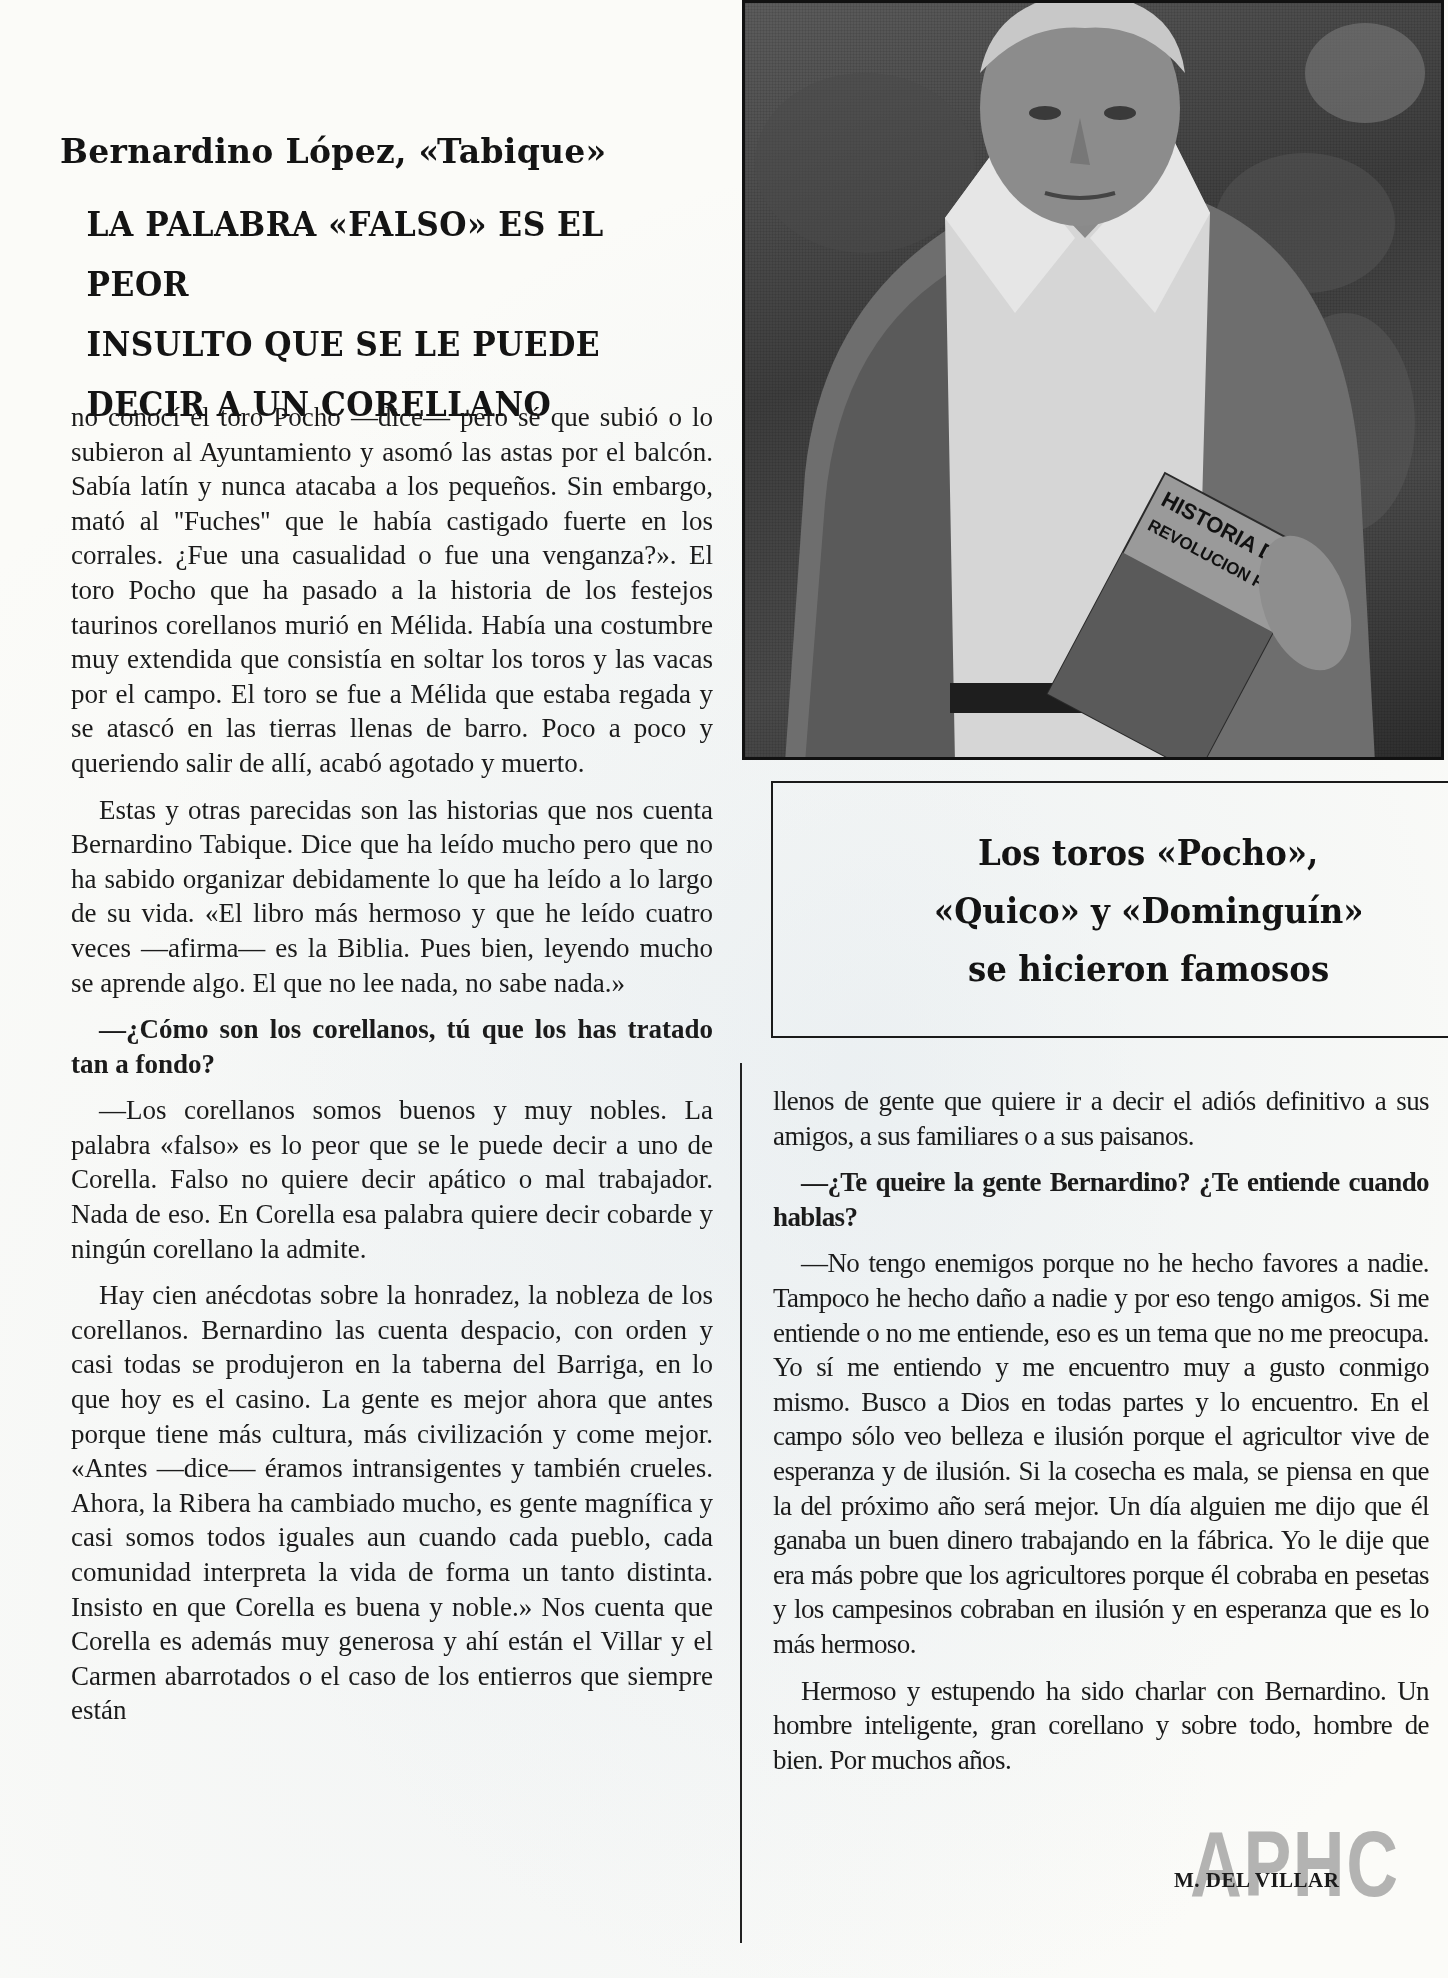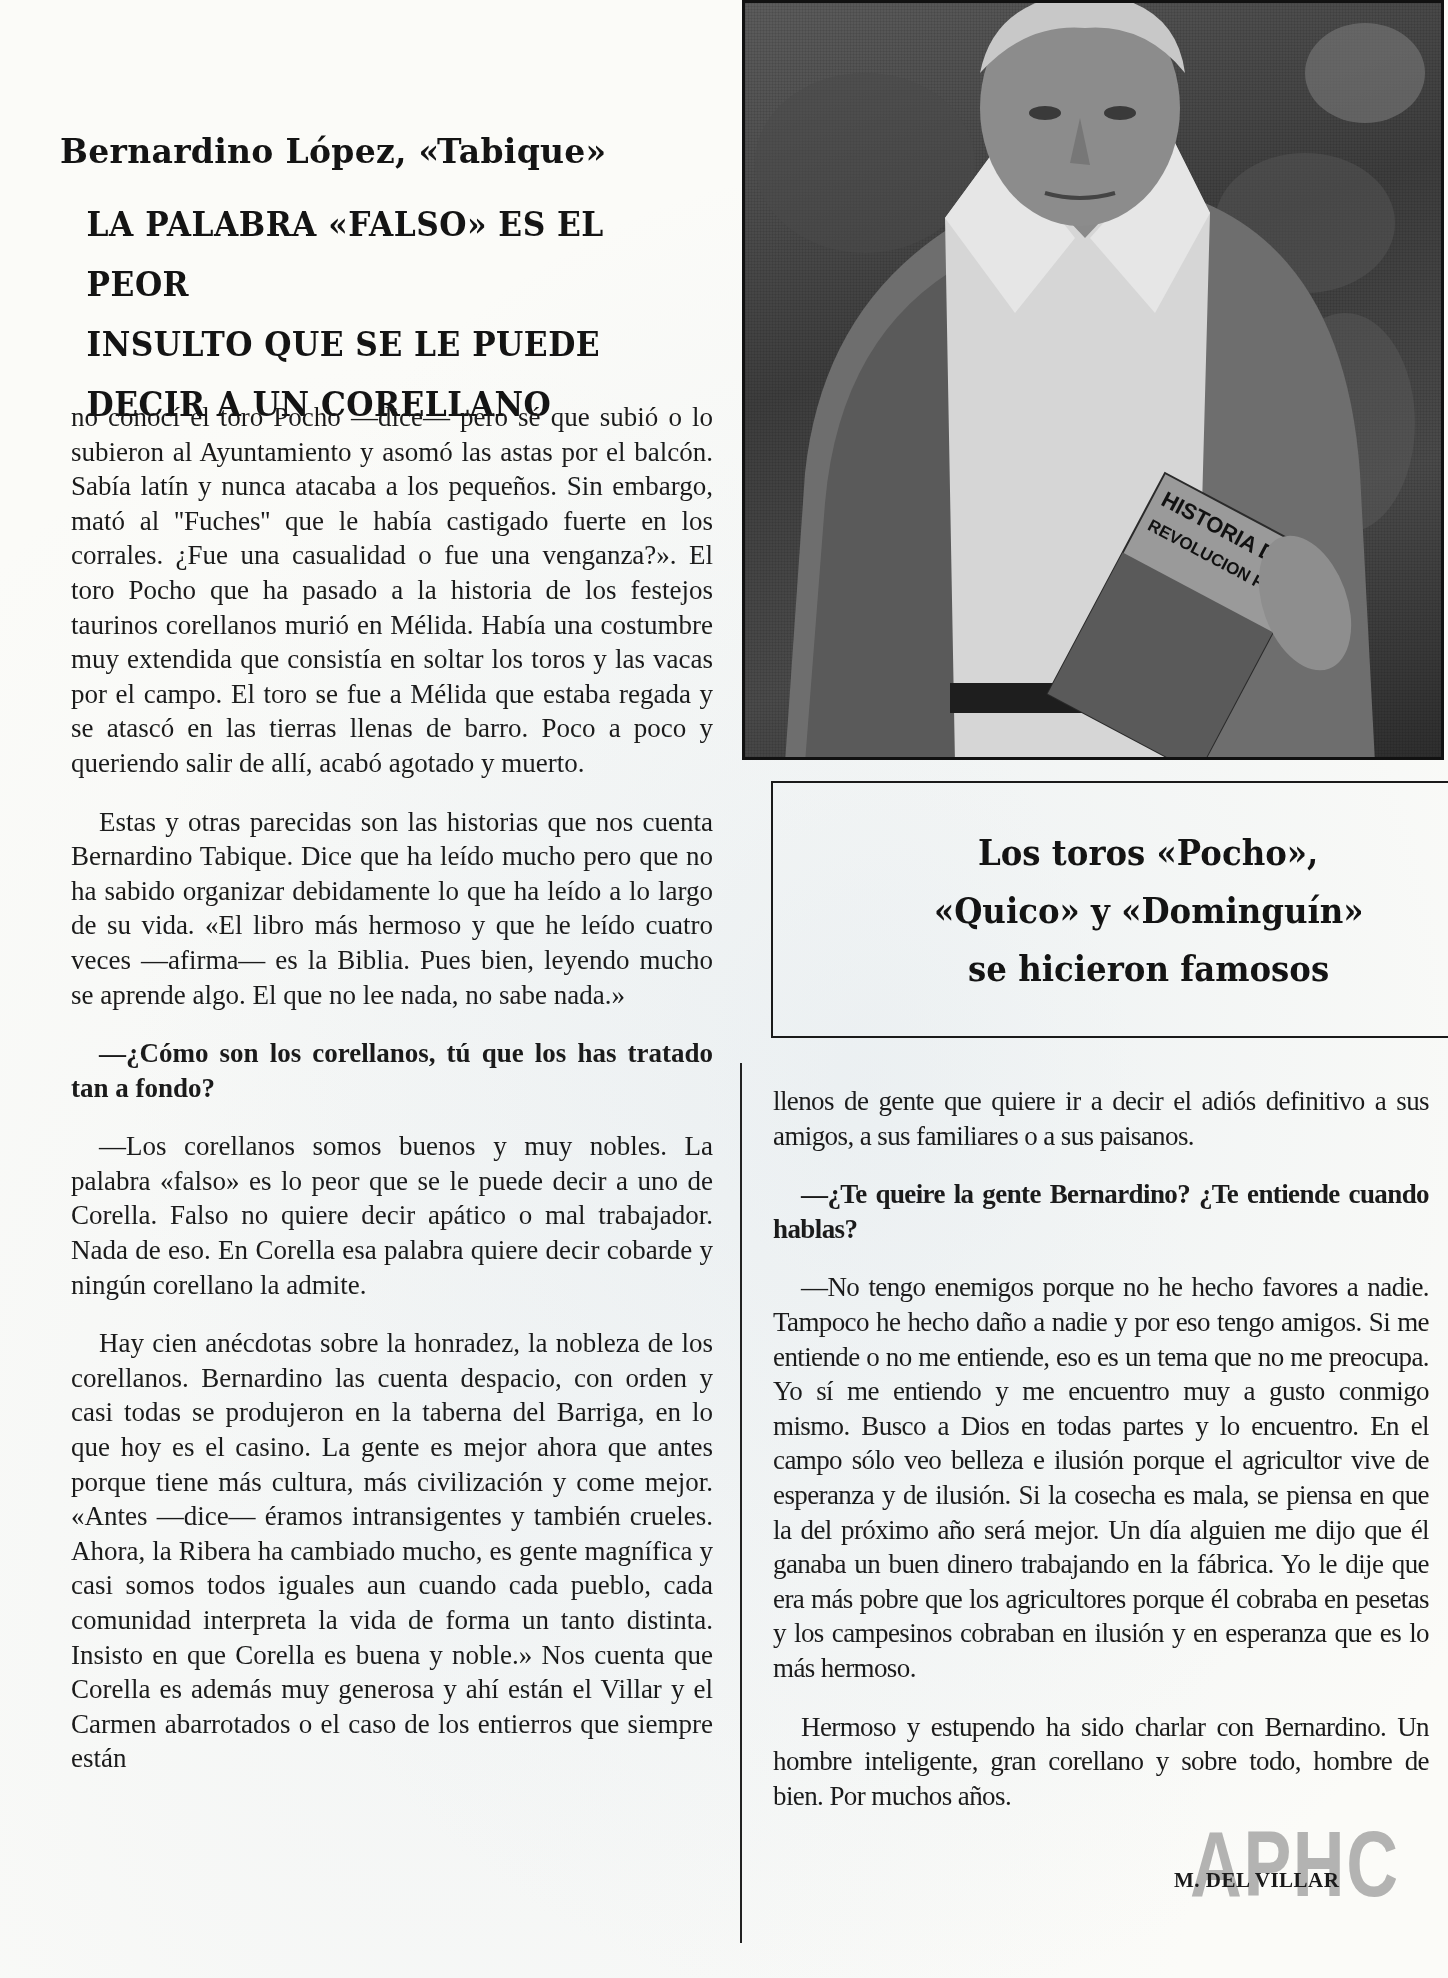--- a/index.html
+++ b/index.html
@@ -29,21 +29,21 @@
     font-size: 34px; line-height: 60px; margin: 0;
     letter-spacing: 0.5px;
     transform: scaleX(0.92);
   }
   
   .col {
     position: absolute; font-size: 27px; line-height: 34.6px;
     text-align: justify; hyphens: manual;
   }
   .col p { margin: 0; }
-  .col p + p { margin-top: 24px; }
+  .col p + p { margin-top: 12px; }
   .col .indent { text-indent: 28px; }
   .col .q { font-weight: bold; }
   .col-left { left: 71px; top: 400px; width: 642px; }
   .col-right {
     left: 773px; top: 1084px; width: 656px;
     font-size: 27px; letter-spacing: -0.6px;
   }
   .divider {
     position: absolute; left: 740px; top: 1063px; width: 2px; height: 880px;
     background: #222;

